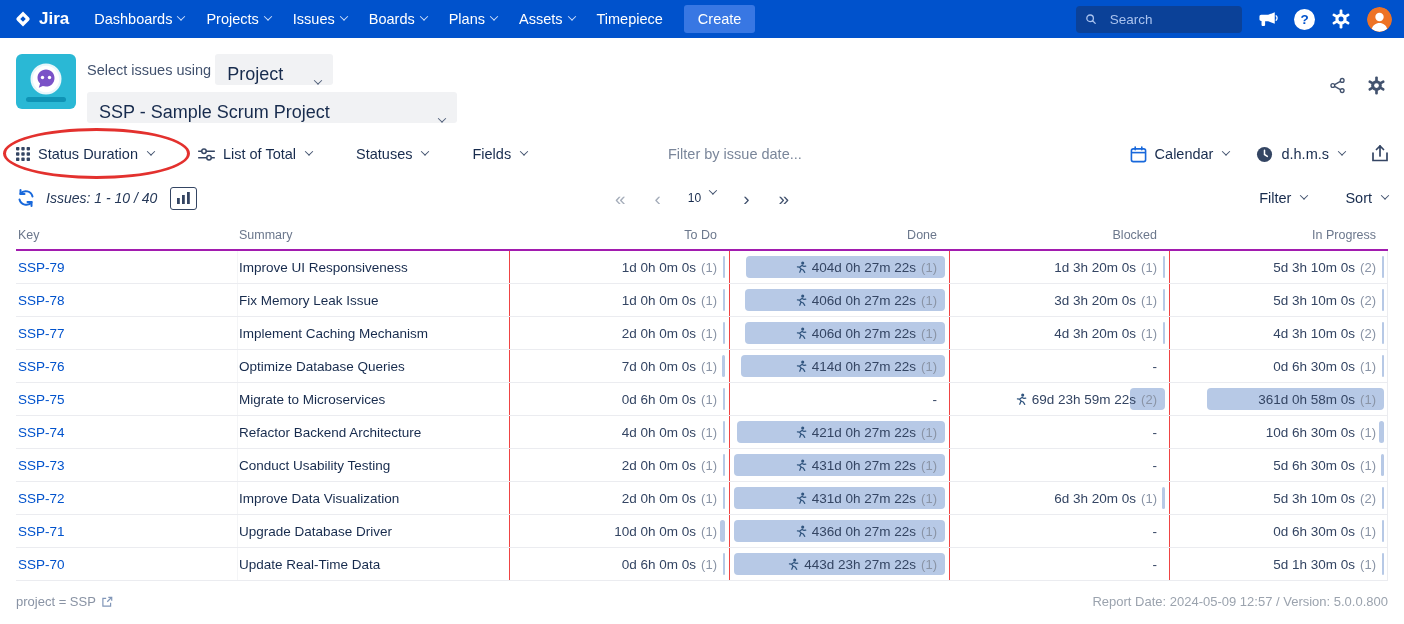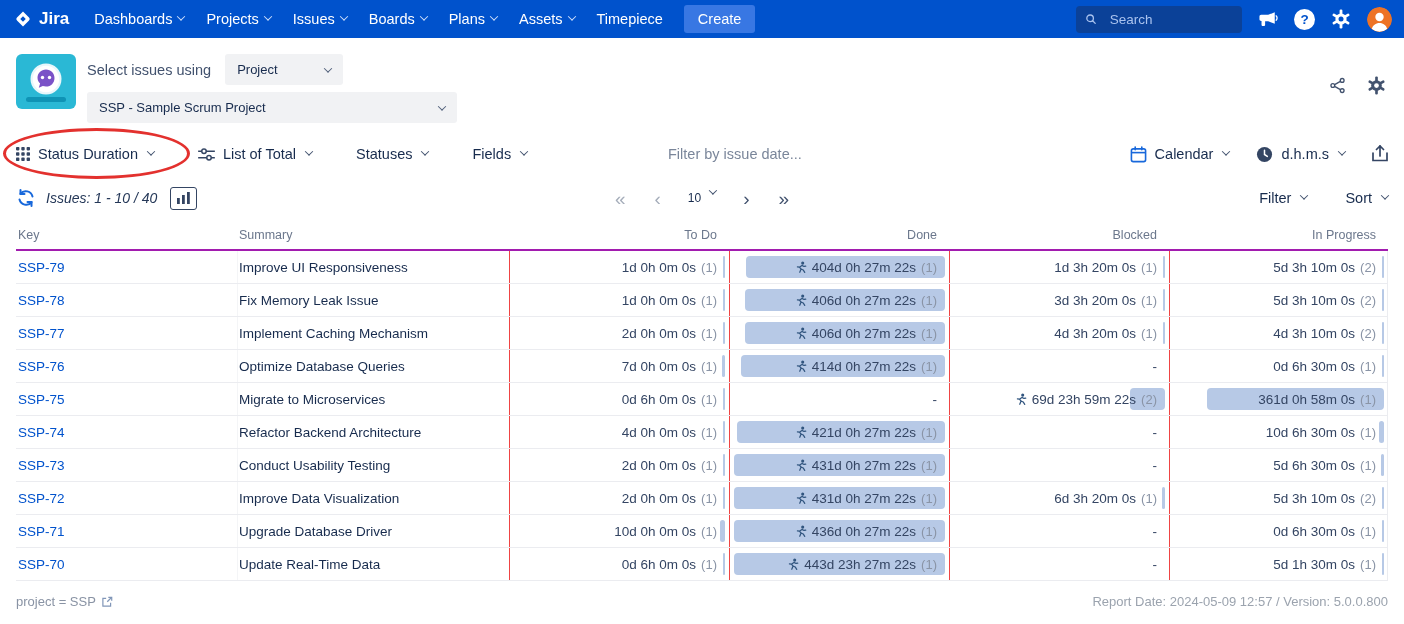--- a/index.html
+++ b/index.html
@@ -18,23 +18,23 @@
   .topbar-right { margin-left:auto; display:flex; align-items:center; gap:16px; }
   .searchbox { display:flex; align-items:center; gap:13px; width:166px; height:27px; background:#0B4198; border-radius:4px; padding:0 9px; }
   .searchbox input { background:transparent; border:none; outline:none; color:#E8F0FD; font-size:13.5px; width:100%; font-family:inherit; }
   .searchbox input::placeholder { color:#A9C2EE; }
   .icon-btn { background:none; border:none; cursor:pointer; display:flex; align-items:center; padding:0; }
   .help-circle { width:21px; height:21px; border-radius:50%; background:#fff; color:#0052CC; font-size:13.5px; font-weight:700; display:flex; align-items:center; justify-content:center; }
   .avatar { width:25px; height:25px; border-radius:50%; overflow:hidden; }
   
   .app-header { display:flex; padding:16px 16px 6px; gap:11px; position:relative; }
   .header-controls { display:flex; flex-direction:column; gap:7px; }
-  .hrow { display:flex; align-items:center; gap:14px; }
+  .hrow { display:flex; align-items:center; gap:4px; }
   .select-label { color:#42526E; font-size:14.5px; }
-  .pill { background:#F1F2F4; border-radius:3px; height:31px; display:flex; align-items:center; padding:0 12px; font-size:13px; color:#172B4D; cursor:pointer; }
+  .pill { background:#F1F2F4; border-radius:3px; height:31px; display:flex; align-items:flex-end; padding:0 12px; font-size:18px; color:#172B4D; cursor:pointer; }
   .pill .chev { color:#505F79; }
   .pill-mode { width:118px; justify-content:space-between; }
   .pill-project { width:370px; justify-content:space-between; }
   .header-icons { position:absolute; right:18px; top:38px; display:flex; gap:21px; align-items:center; }
   
   .toolbar { display:flex; align-items:center; padding:0 16px; height:46px; position:relative; margin-top:2px; }
   .tb-left { display:flex; align-items:center; gap:44px; }
   .tb-item { display:flex; align-items:center; gap:8px; font-size:14.5px; font-weight:500; color:#172B4D; cursor:pointer; white-space:nowrap; }
   .tb-item .chev { color:#42526E; margin-left:2px; margin-top:-2px; }
   .date-filter { position:absolute; left:668px; top:50%; transform:translateY(-50%); color:#7A869A; font-size:14.5px; font-weight:400; cursor:text; }

